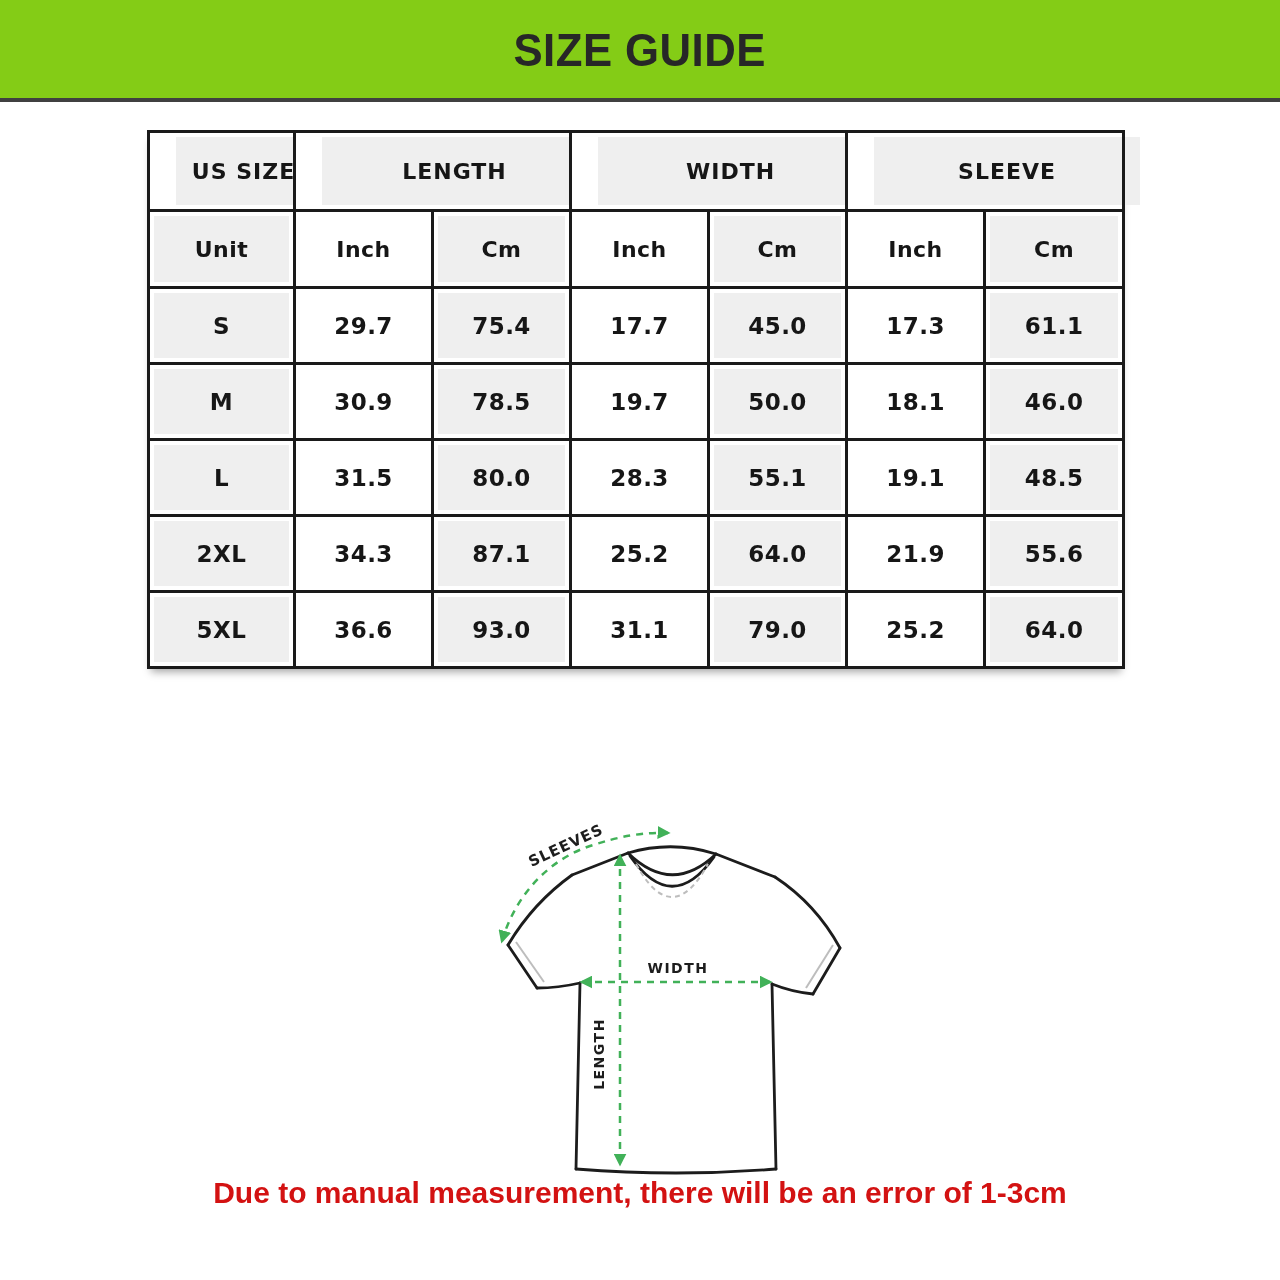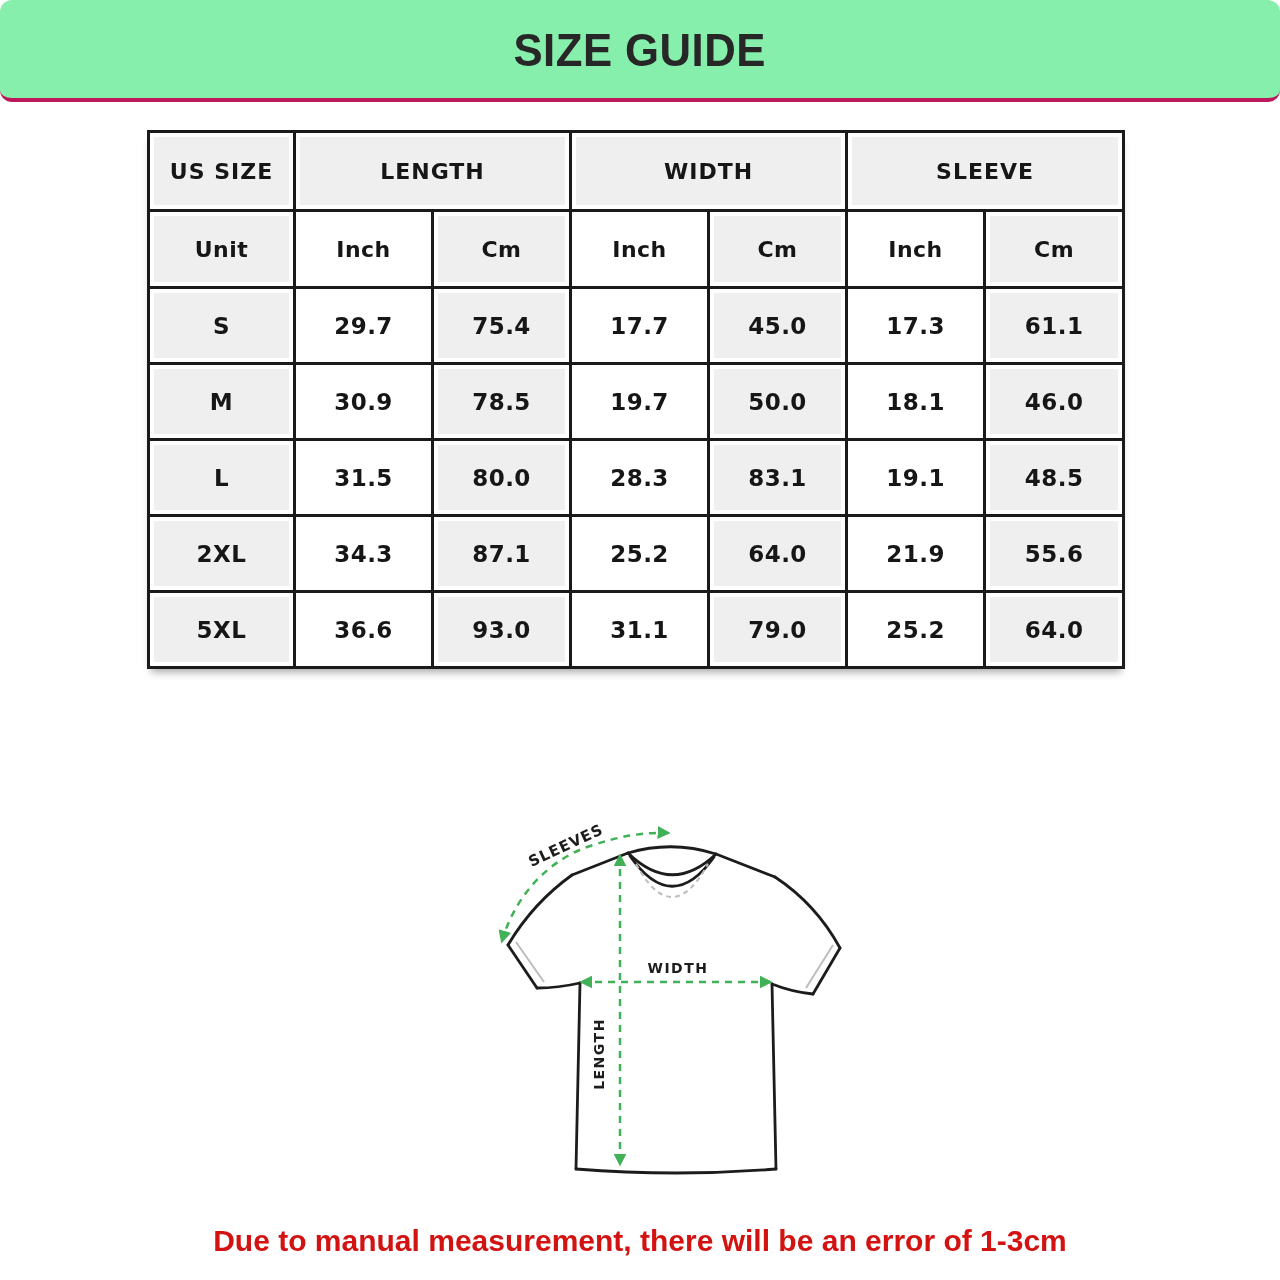--- a/index.html
+++ b/index.html
@@ -4,22 +4,22 @@
 <style>
   html,body { margin:0; padding:0; background:#ffffff; }
   .stage {
     position:relative; width:1280px; height:1280px; overflow:hidden;
     background:#ffffff; font-family:"DejaVu Sans", sans-serif;
   }
 
   
   .banner {
     position:absolute; top:0; left:0; width:1280px; height:98px;
-    background:#86efac; border-bottom:4px solid #be185d;
-    display:flex; align-items:center; justify-content:center;border-radius:12px;
+    background:#84cc16; border-bottom:4px solid #404040;
+    display:flex; align-items:center; justify-content:center;
   }
   .banner-title {
     margin:0; font-family:"Liberation Sans", sans-serif;
     font-size:47px; font-weight:bold; color:#272727;
     letter-spacing:0.5px; transform:scaleX(0.93);
   }
 
   
   .size-table {
     position:absolute; left:147px; top:130px; width:976px;
@@ -28,32 +28,32 @@
   }
   .size-table td { border:3px solid #1a1a1a; padding:4px; background:#ffffff; height:65px; }
   .size-table tr.group-row td { height:68px; }
   .size-table tr.unit-row  td { height:66px;text-align:center; }
   .cf {
     width:100%; height:100%; display:flex; align-items:center; justify-content:center;
     font-weight:bold; color:#161616; font-size:23px; letter-spacing:0.5px;
     box-sizing:border-box;
   }
   td.gray .cf { background:#efefef; }
-  tr.group-row .cf { font-size:22px; letter-spacing:1px; }
+  tr.group-row .cf { font-size:22px; letter-spacing:1px;margin-left:22px; }
   tr.unit-row  .cf { font-size:22px; }
 
   
   .diagram { position:absolute; left:440px; top:798px; }
   .diagram text {
     font-family:"DejaVu Sans", sans-serif; font-weight:bold; fill:#1d1d1d;
   }
 
   
   .note {
-    position:absolute; left:0; top:1224px; width:1280px;
+    position:absolute; left:0; top:1176px; width:1280px;
     text-align:center; font-family:"Liberation Sans", sans-serif;
     font-weight:bold; font-size:30px; color:#d31212;
   }
 </style>
 </head>
 <body>
 
 <div class="stage">
 
   <div class="banner">
@@ -162,21 +162,21 @@
         <td>
             <div class="cf">31.5</div>
           </td>
         <td class="gray">
             <div class="cf">80.0</div>
           </td>
         <td>
             <div class="cf">28.3</div>
           </td>
         <td class="gray">
-            <div class="cf">83.1</div>
+            <div class="cf">55.1</div>
           </td>
         <td>
             <div class="cf">19.1</div>
           </td>
         <td class="gray">
             <div class="cf">48.5</div>
           </td>
       </tr>
       <tr>
         <td class="gray">

